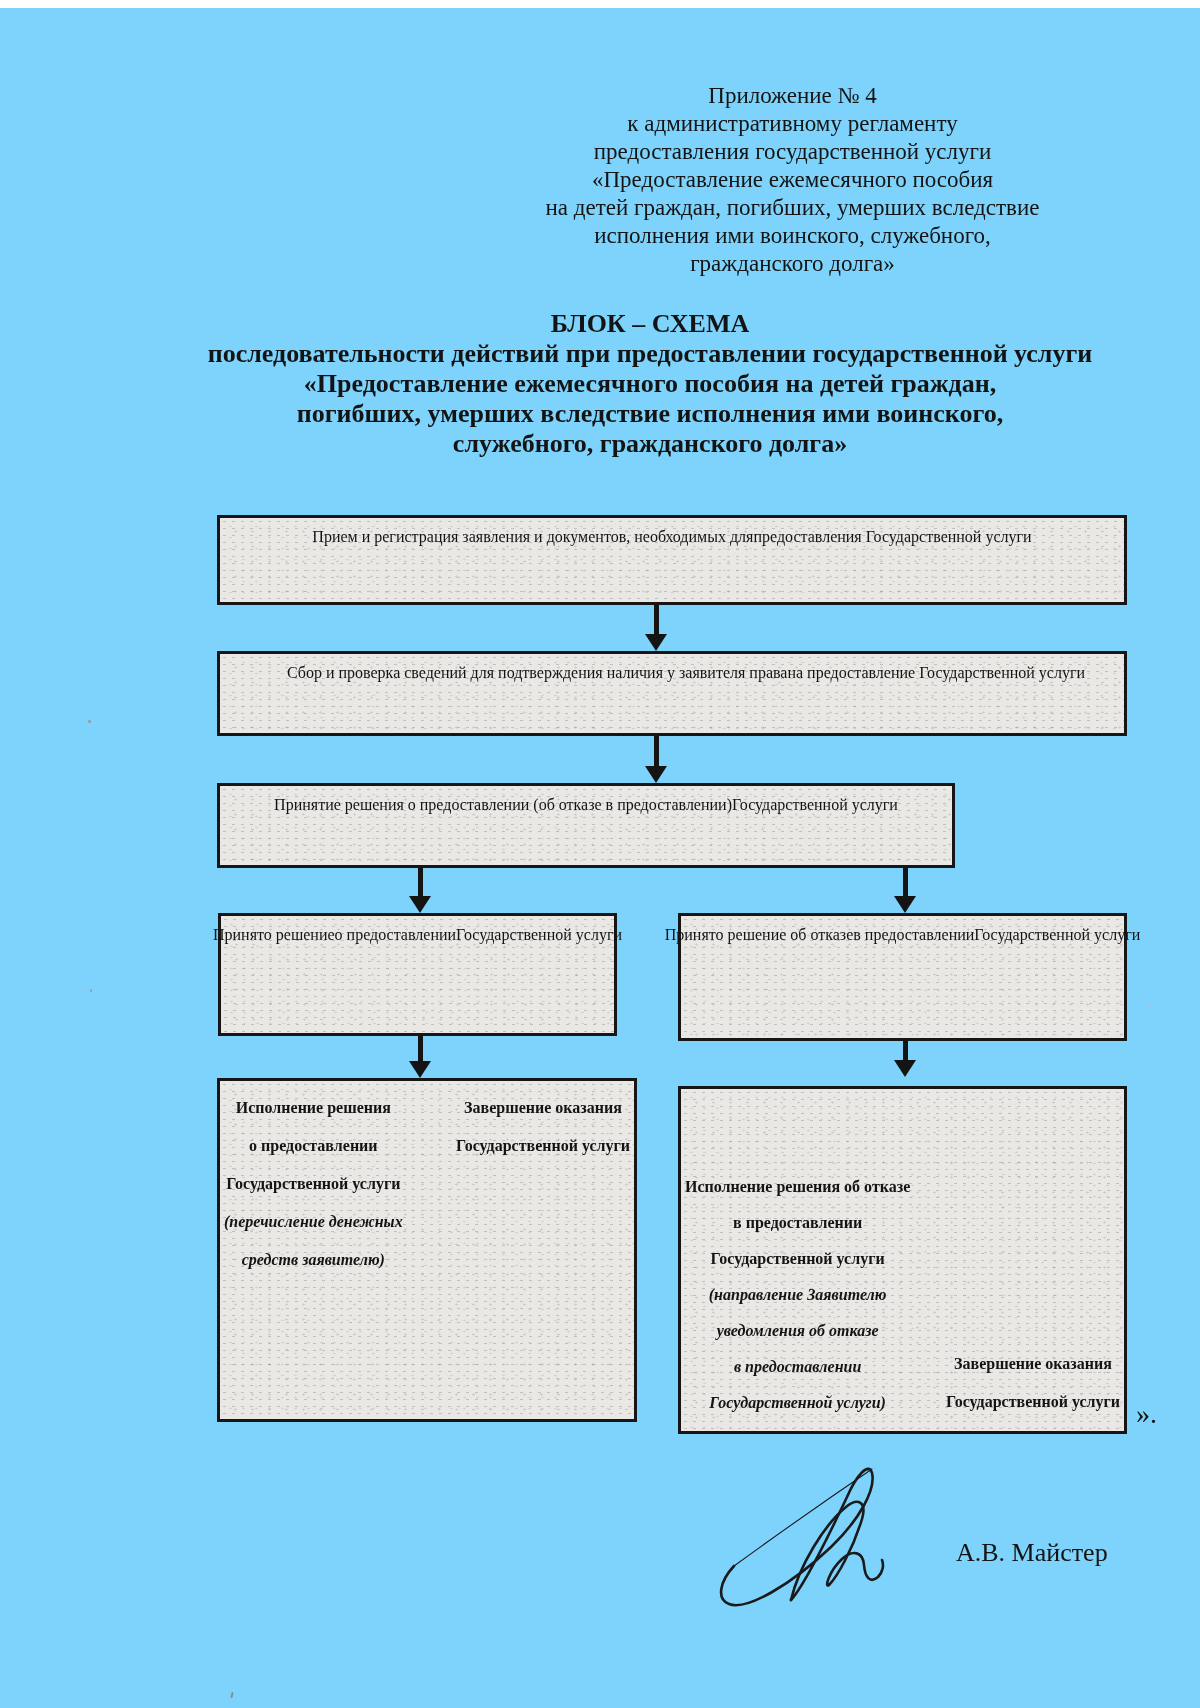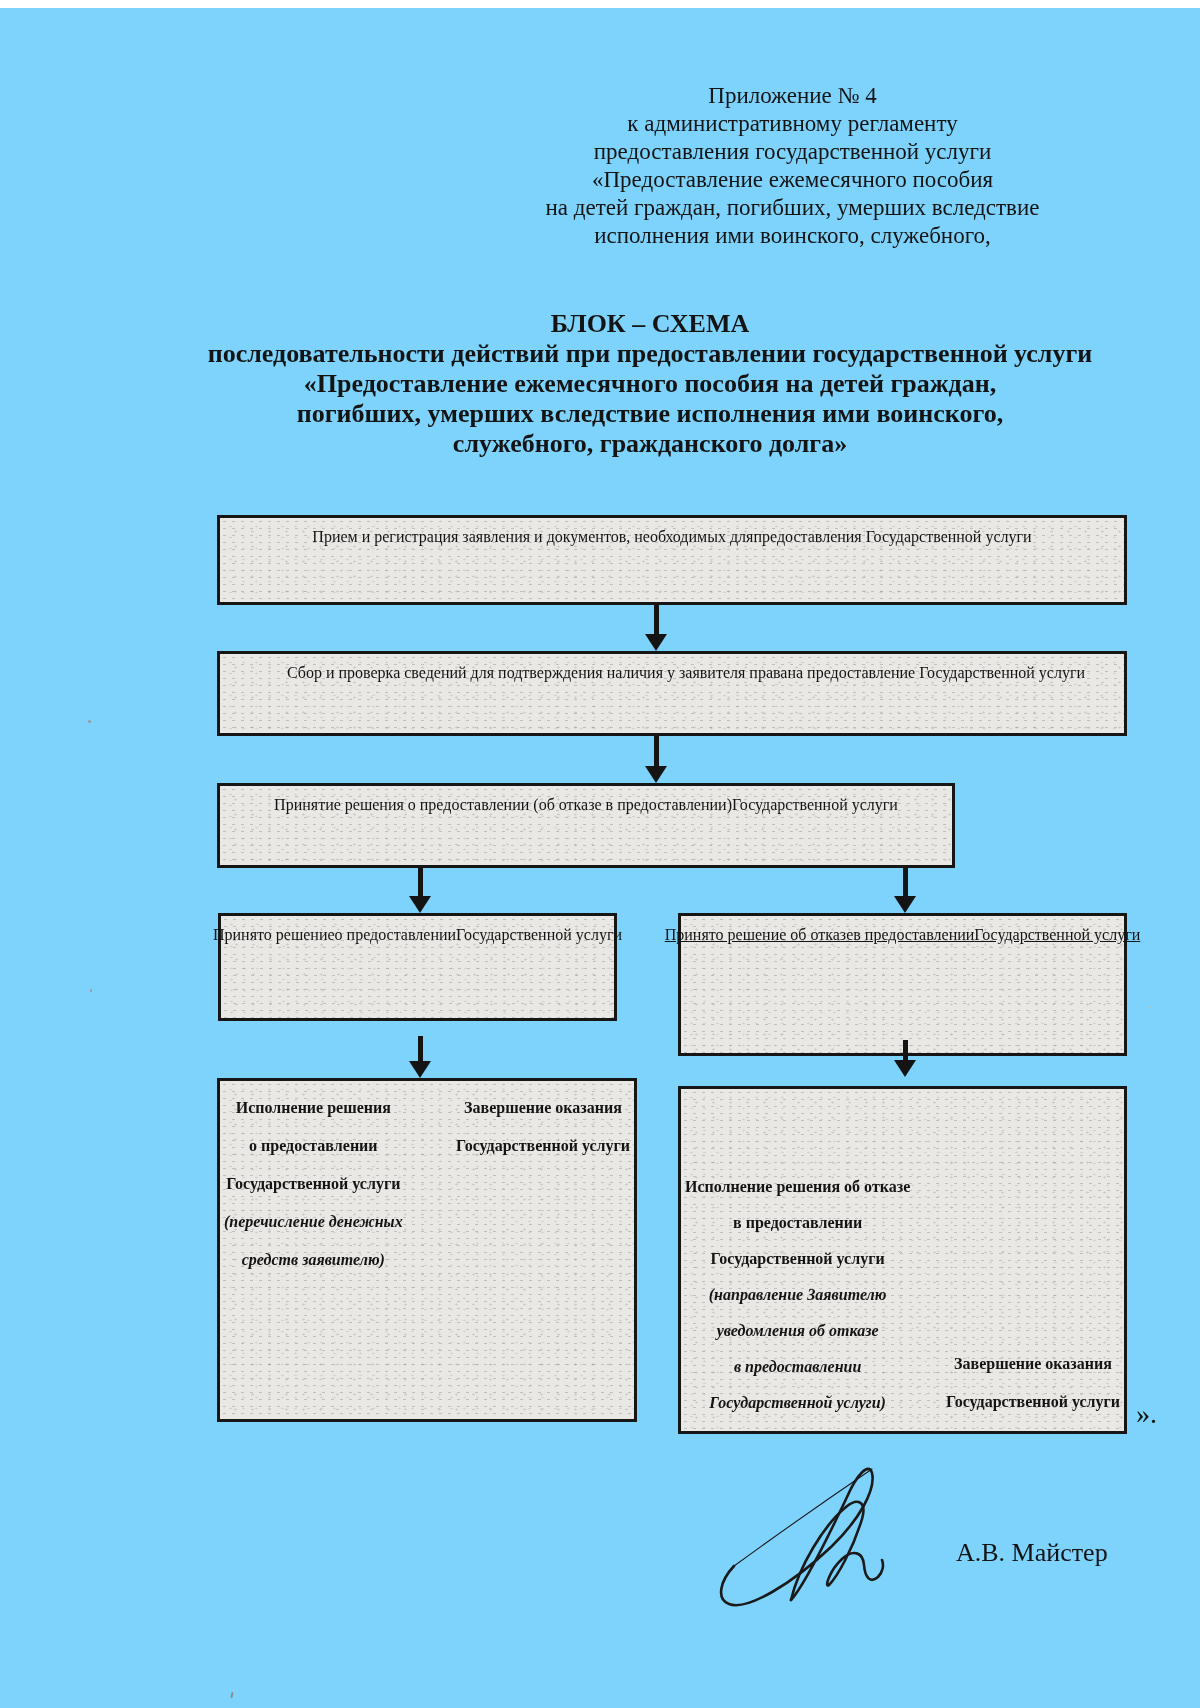--- a/index.html
+++ b/index.html
@@ -71,20 +71,21 @@
 
 <div class="page">
 
   <div class="appendix">
     <div class="line">Приложение № 4</div>
     <div class="line">к административному регламенту</div>
     <div class="line">предоставления государственной услуги</div>
     <div class="line">«Предоставление ежемесячного пособия</div>
     <div class="line">на детей граждан, погибших, умерших вследствие</div>
     <div class="line">исполнения ими воинского, служебного,</div>
+    <div class="line">гражданского долга»</div>
   </div>
 
   <div class="doc-title">
     <div class="line">БЛОК – СХЕМА</div>
     <div class="line">последовательности действий при предоставлении государственной услуги</div>
     <div class="line">«Предоставление ежемесячного пособия на детей граждан,</div>
     <div class="line">погибших, умерших вследствие исполнения ими воинского,</div>
     <div class="line">служебного, гражданского долга»</div>
   </div>
 
@@ -115,27 +116,27 @@
 
   <div class="arrow" style="left:408px;top:860px;height:45px;">
     <div class="stem"></div>
     <div class="head"></div>
   </div>
   <div class="arrow" style="left:893px;top:860px;height:45px;">
     <div class="stem"></div>
     <div class="head"></div>
   </div>
 
-  <div class="fbox" style="left:218px;top:905px;width:399px;height:108px;">
+  <div class="fbox" style="left:218px;top:905px;width:399px;height:123px;">
     <div class="line">Принято решение</div>
     <div class="line">о предоставлении</div>
     <div class="line">Государственной услуги</div>
   </div>
 
-  <div class="fbox" style="left:678px;top:905px;width:449px;height:143px;text-decoration:underline;">
+  <div class="fbox" style="left:678px;top:905px;width:449px;height:128px;">
     <div class="line">Принято решение об отказе</div>
     <div class="line">в предоставлении</div>
     <div class="line">Государственной услуги</div>
   </div>
 
   <div class="arrow" style="left:408px;top:1028px;height:42px;">
     <div class="stem"></div>
     <div class="head"></div>
   </div>
   <div class="arrow" style="left:893px;top:1032px;height:37px;">

